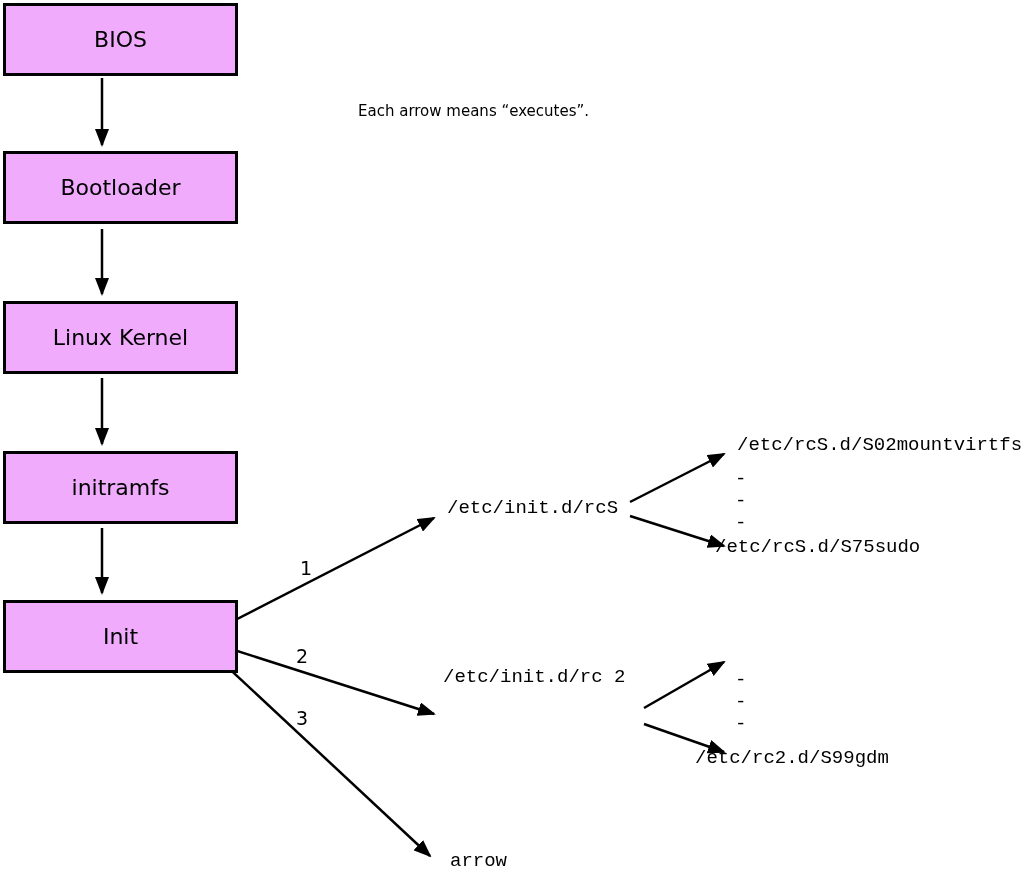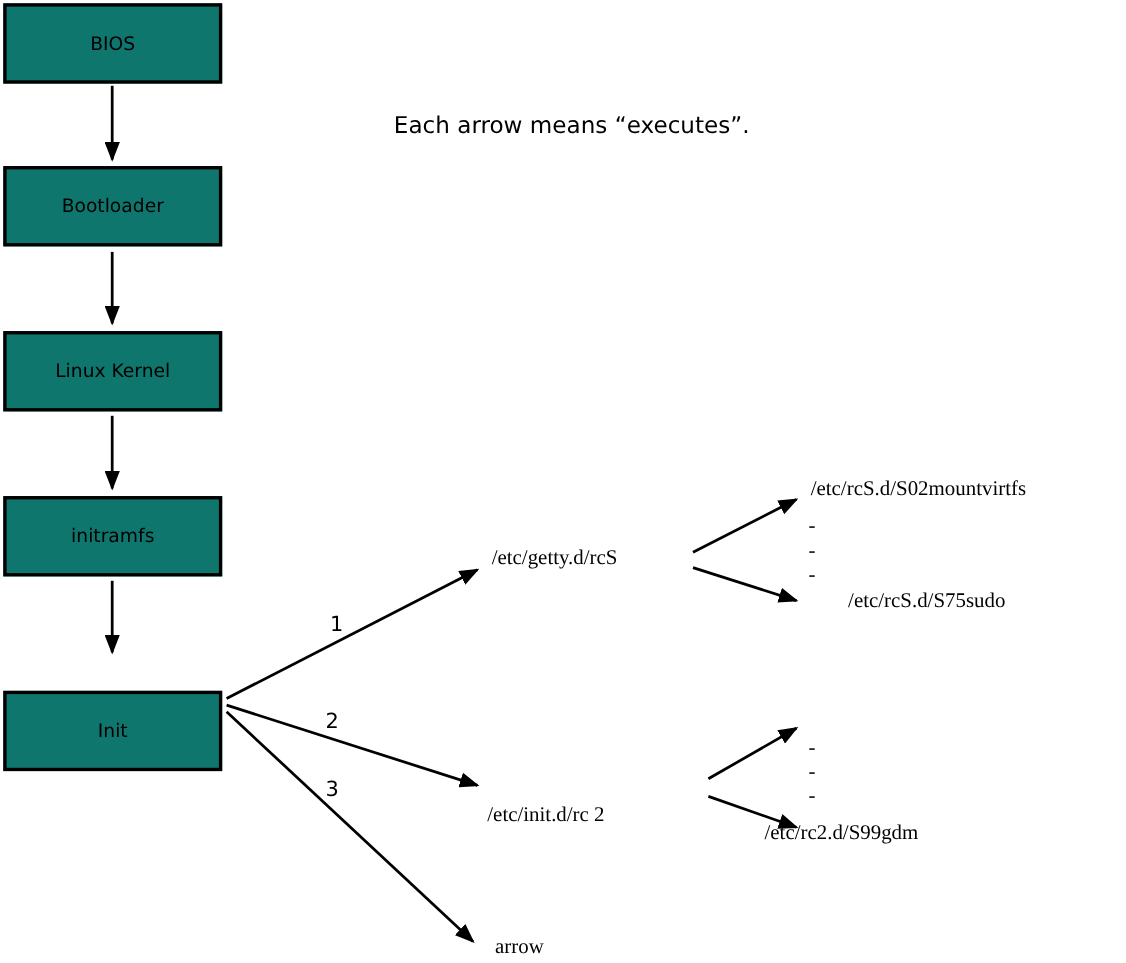--- a/index.html
+++ b/index.html
@@ -15,39 +15,39 @@
   }
   svg.arrows {
     position: absolute;
     left: 0; top: 0;
     width: 1024px; height: 875px;
     pointer-events: none;
   }
   .box {
     position: absolute;
     left: 3px;
-    width: 199px;
+    width: 235px;
     height: 73px;
     border: 3px solid #000000;
-    background: #0f766e;
+    background: #f0abfc;
     display: flex;
     align-items: center;
     justify-content: center;
-    font-size: 17px;
+    font-size: 22px;
   }
   .caption {
     position: absolute;
     left: 358px;
     top: 102px;
-    font-size: 21px;
+    font-size: 15px;
     white-space: nowrap;
   }
   .mono {
     position: absolute;
-    font-family: Liberation Serif, serif;
+    font-family: Liberation Mono, monospace;
     font-size: 19px;
     line-height: 24px;
     white-space: nowrap;
   }
   .num {
     position: absolute;
     font-size: 19px;
   }
 </style>
 </head>
@@ -86,36 +86,36 @@
     </div>
   <div class="box" style="top:301px">
       <span>Linux Kernel</span>
     </div>
   <div class="box" style="top:151px">
       <span>Bootloader</span>
     </div>
   <div class="box" style="top:451px">
       <span>initramfs</span>
     </div>
-  <div class="box" style="top:628px">
+  <div class="box" style="top:600px">
       <span>Init</span>
     </div>
 
   <div class="num" style="left:300px; top:557px">1</div>
   <div class="num" style="left:296px; top:645px">2</div>
   <div class="num" style="left:296px; top:707px">3</div>
 
-  <div class="mono" style="left:447px; top:496px">/etc/getty.d/rcS</div>
-  <div class="mono" style="left:443px; top:729px">/etc/init.d/rc 2</div>
+  <div class="mono" style="left:447px; top:496px">/etc/init.d/rcS</div>
+  <div class="mono" style="left:443px; top:665px">/etc/init.d/rc 2</div>
   <div class="mono" style="left:450px; top:849px">arrow</div>
 
   <div class="mono" style="left:737px; top:433px">/etc/rcS.d/S02mountvirtfs</div>
   <div class="mono" style="left:735px; top:467px">-</div>
   <div class="mono" style="left:735px; top:489px">-</div>
   <div class="mono" style="left:735px; top:511px">-</div>
-  <div class="mono" style="left:771px; top:535px">/etc/rcS.d/S75sudo</div>
+  <div class="mono" style="left:715px; top:535px">/etc/rcS.d/S75sudo</div>
 
   <div class="mono" style="left:735px; top:668px">-</div>
   <div class="mono" style="left:735px; top:690px">-</div>
   <div class="mono" style="left:735px; top:712px">-</div>
   <div class="mono" style="left:695px; top:746px">/etc/rc2.d/S99gdm</div>
 
 </div>
 
 </body></html>

